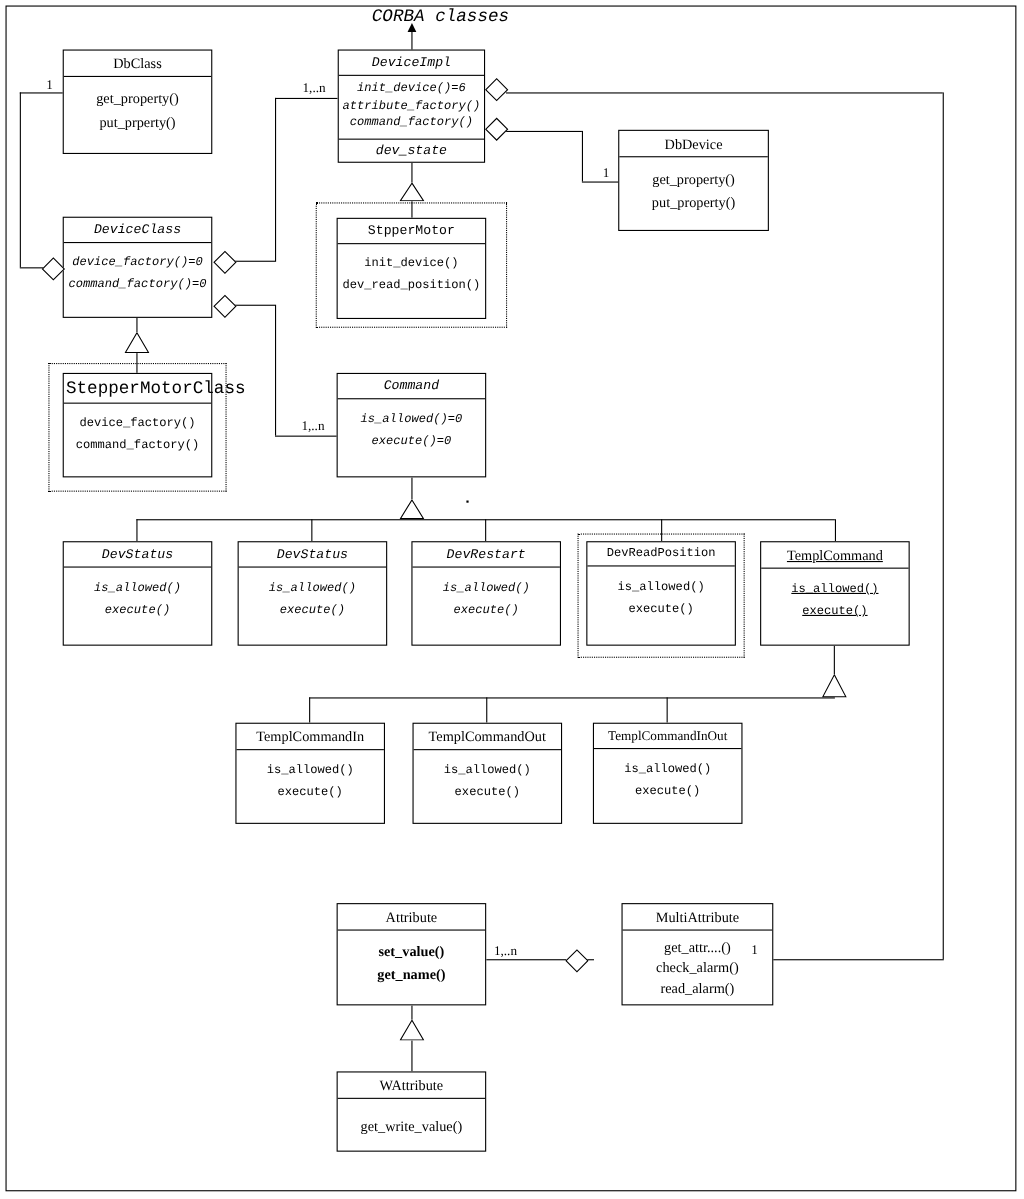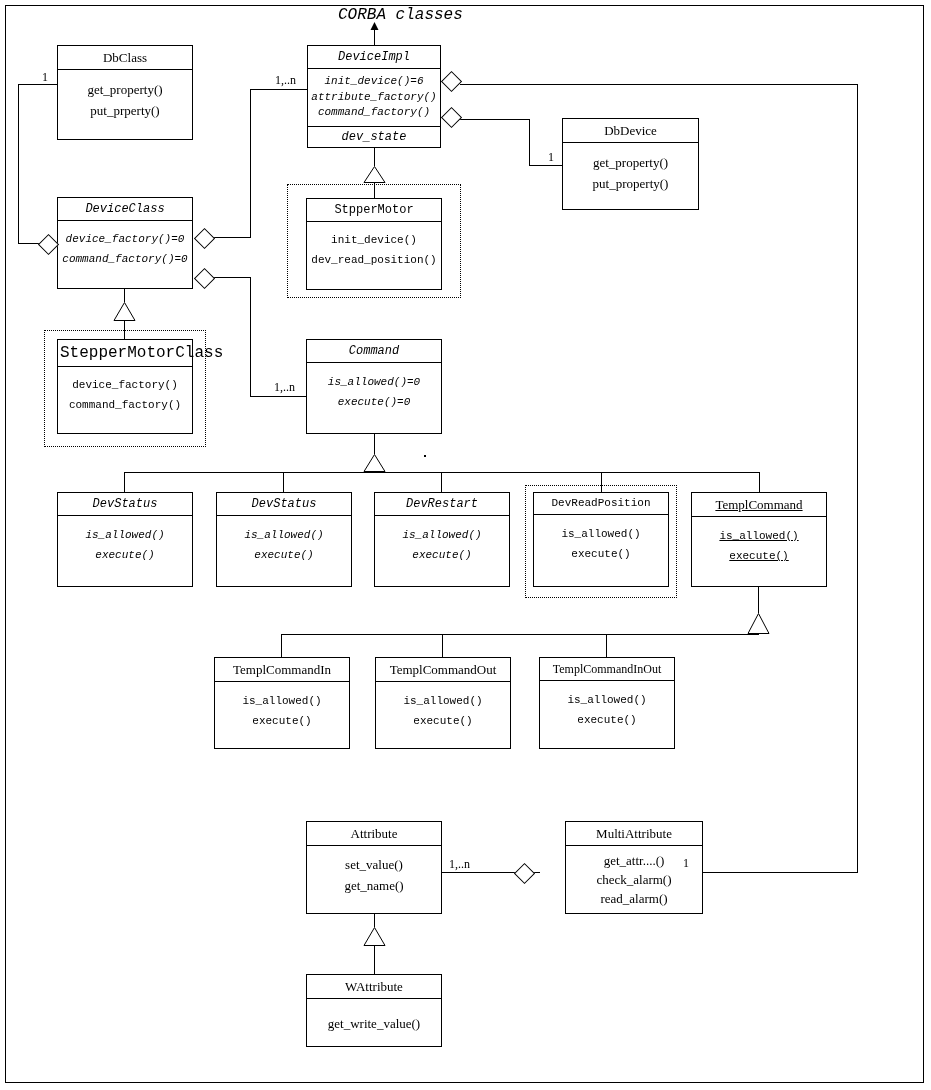--- a/index.html
+++ b/index.html
@@ -266,21 +266,21 @@
   <div class="uml-class" style="left:539px; top:657px; width:136px; height:92px;">
     <div class="uml-title f-serif" style="font-size:12px;">TemplCommandInOut</div>
     <div class="uml-body f-mono-sm" style="padding-top:9px; line-height:1.85;">
       <div>is_allowed()</div>
       <div>execute()</div>
     </div>
   </div>
 
   <div class="uml-class" style="left:306px; top:821px; width:136px; height:93px;">
     <div class="uml-title f-serif">Attribute</div>
-    <div class="uml-body f-serif" style="padding-top:9px; line-height:1.6;">
+    <div class="uml-body f-serif" style="padding-top:9px; line-height:1.6;font-weight:bold;">
       <div>set_value()</div>
       <div>get_name()</div>
     </div>
   </div>
 
   <div class="uml-class" style="left:539px; top:821px; width:138px; height:93px;margin-left:26px;">
     <div class="uml-title f-serif">MultiAttribute</div>
     <div class="uml-body f-serif" style="padding-top:6px; line-height:1.45;">
       <div>get_attr....()</div>
       <div>check_alarm()</div>

